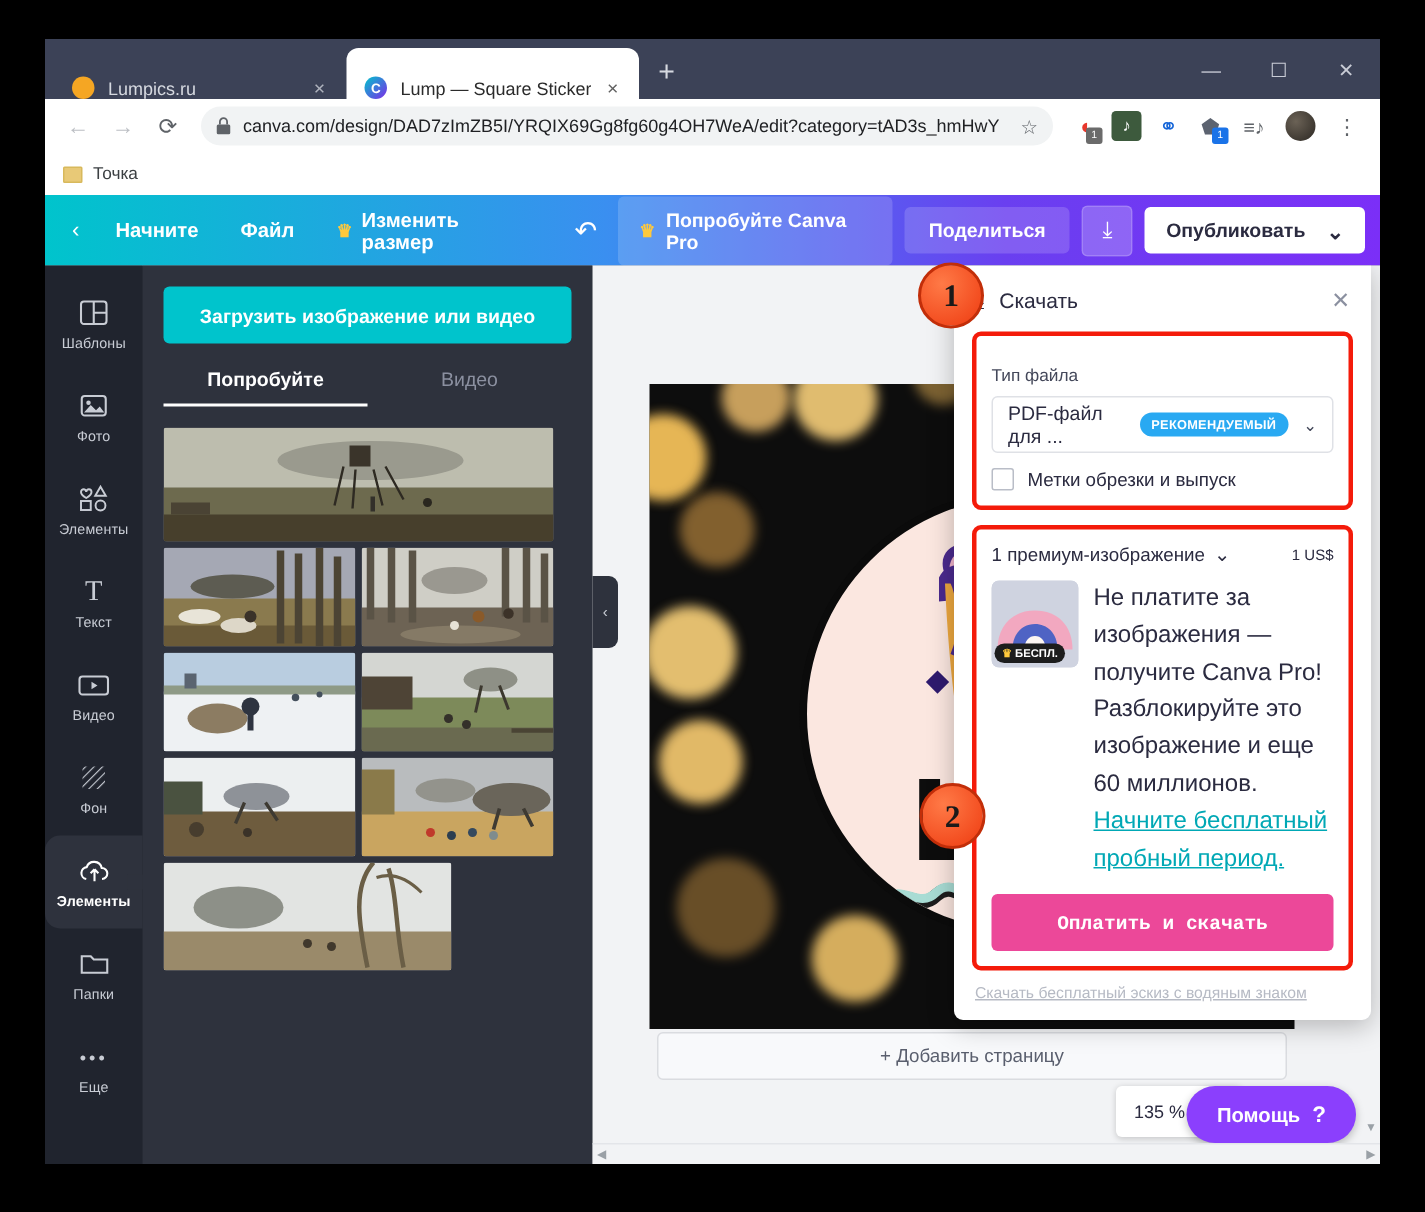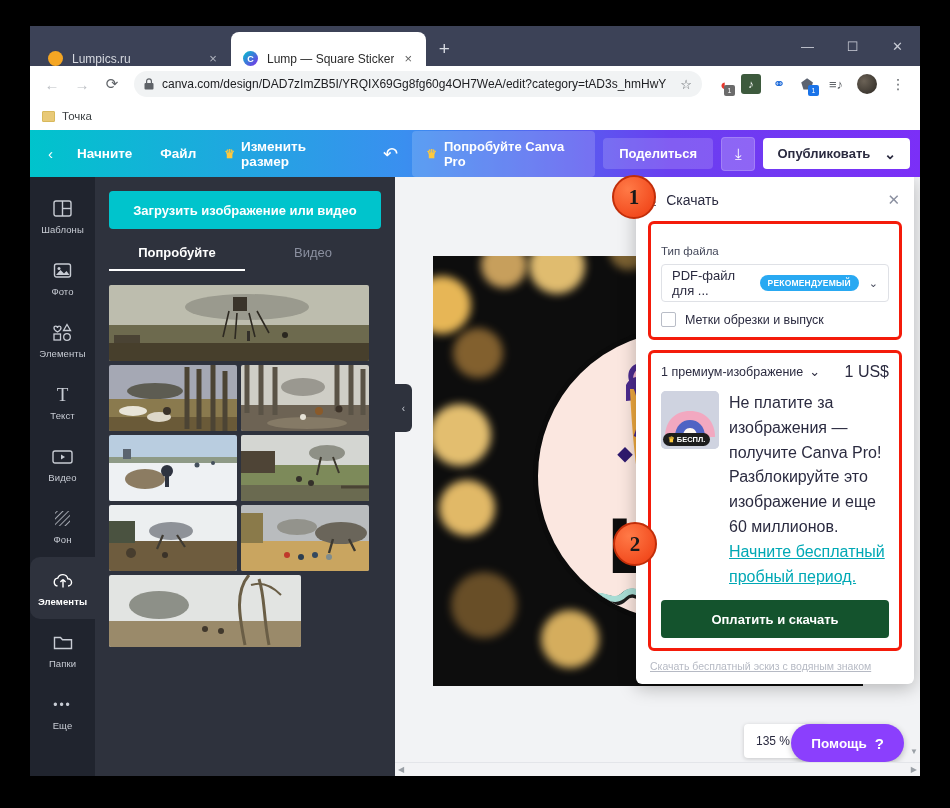--- a/index.html
+++ b/index.html
@@ -311,42 +311,42 @@
   #crop-checkbox {
     width:15px;height:15px;border:1px solid #b9bdc7;border-radius:2px;
     flex:0 0 auto;
   }
 
   #premium-box { margin-top:10px; }
   #premium-head {
     display:flex; align-items:center;
     font-size:12.5px; color:#2b2b40; gap:6px;
   }
-  #premium-price { margin-left:auto; font-size:16px; }
+  #premium-price { margin-left:auto; font-size:10px; }
   #premium-body { display:flex; gap:10px; margin-top:10px; }
   #premium-thumb {
     width:58px; height:58px; flex:0 0 auto;
     border-radius:5px; overflow:hidden; position:relative;
     background:#cfd3e0;
   }
   #free-tag {
     position:absolute; left:2px; bottom:3px;
     background:#1d1d1d; color:#fff; font-size:7.5px;
     font-weight:bold; border-radius:8px; padding: 2px 5px;
     display:flex; align-items:center; gap:2px;
   }
   #premium-text {
     font-size:16px; line-height:1.55; color:#2b2b40; flex:1 1 auto;
   }
   .dl-link { color:#00a8b5; text-decoration:underline; }
   #pay-button {
-    margin-top:11px; height:38px; background:#14532d;
+    margin-top:11px; height:38px; background:#ec4899;
     color:#fff; font-size:13px; font-weight:bold;
     border-radius:4px; display:flex;
-    align-items:center; justify-content:center;
+    align-items:center; justify-content:center;font-family:Liberation Mono, monospace;
   }
   #watermark-link {
     margin-top:9px; text-align:left; font-size:10.5px;
     color:#b6bac4; text-decoration:underline; padding-left:2px;
   }
 
   .step-badge {
     position:absolute; width:44px; height:44px; border-radius:50%;
     background: radial-gradient(circle at 35% 30%, #ff7a47, #ee3b10);
     border: 2px solid #c22e09;
@@ -692,20 +692,21 @@
               </g>
 
               <text x="68" y="242" font-family="'DejaVu Sans',sans-serif" font-size="74" font-weight="bold" fill="#0d0d0d">LU</text>
 
               <path d="M52 272c10-14 22 6 34-6s22 10 34-2 22 8 34-4" stroke="#1d1d1d" stroke-width="9" fill="none" stroke-linecap="round"></path>
               <path d="M52 270c10-14 22 6 34-6s22 10 34-2 22 8 34-4" stroke="#a8dcd4" stroke-width="6" fill="none" stroke-linecap="round"></path>
             </svg>
           </div>
         </div>
 
+        <div id="add-page-button">+ Добавить страницу</div>
 
         <div id="zoom-control">
           <span>135 %</span>
           <span style="font-size:15px;">⤡</span>
         </div>
 
         <div id="help-button">
           <span>Помощь</span>
           <span style="font-size:15px;">?</span>
         </div>

